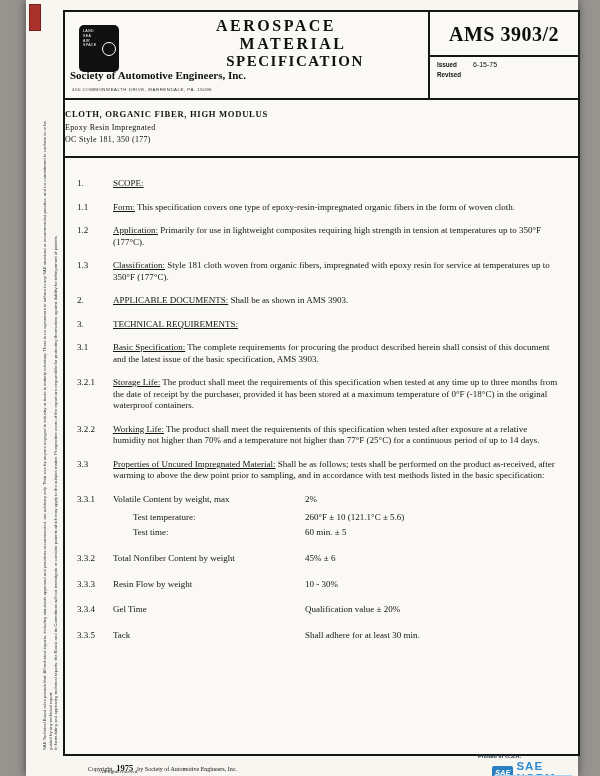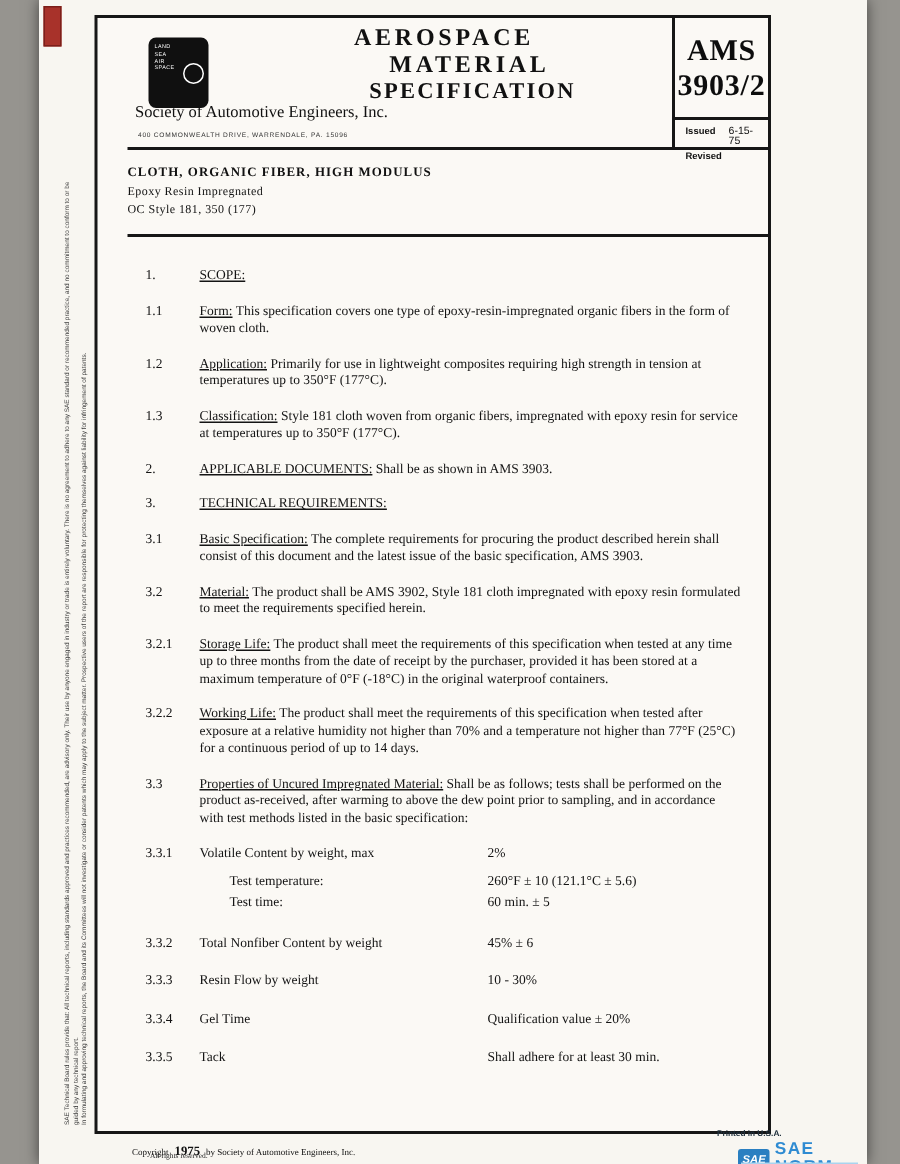--- a/index.html
+++ b/index.html
@@ -17,22 +17,22 @@
     position: absolute; left: 3px; top: 4px; width: 12px; height: 27px;
     background: #a8322a; border: 1px solid #7c1f1a;
   }
   .side-note {
     position: absolute; left: 16px; top: 750px; width: 642px;
     transform: rotate(-90deg); transform-origin: 0 0;
     font-family: "Liberation Sans", sans-serif;
     font-size: 4.3px; line-height: 5.5px; color: #3c3c3c;
   }
   .frame {
-    position: absolute; left: 37px; top: 10px; width: 451px; height: 746px;
-    border: 2px solid #161616; background: #fbf9f5; padding-left: 20px;
+    position: absolute; left: 37px; top: 10px; width: 517px; height: 746px;
+    border: 2px solid #161616; background: #fbf9f5;
   }
   .header { display: flex; height: 88px; border-bottom: 2px solid #161616; }
   .header-left { position: relative; width: 363px; }
   .sae-logo {
     position: absolute; left: 14px; top: 13px; width: 40px; height: 47px;
     background: #101010; border-radius: 5px; padding: 4px 4px;
   }
   .emblem-word {
     display: block; color: #fff; font-family: "Liberation Sans", sans-serif;
     font-size: 3.6px; line-height: 4.8px; letter-spacing: 0.3px;
@@ -42,21 +42,21 @@
     border: 1.5px solid #fff; border-radius: 50%;
   }
   .big-title {
     position: absolute; left: 62px; top: 5px; width: 298px;
     text-align: center; font-weight: bold; color: #111;
   }
   .bt1 { font-size: 16px; letter-spacing: 2.5px; line-height: 18px; }
   .bt2 { font-size: 16px; letter-spacing: 2.5px; line-height: 18px; margin-left: 34px; }
   .bt3 { font-size: 15px; letter-spacing: 1.5px; line-height: 17px; margin-left: 38px; }
   .org-name {
-    position: absolute; left: 5px; top: 57px; font-size: 11px; font-weight: normal;
+    position: absolute; left: 5px; top: 57px; font-size: 11px; font-weight: bold;
     color: #111; white-space: nowrap;
   }
   .org-addr {
     position: absolute; left: 7px; top: 75px; font-family: "Liberation Sans", sans-serif;
     font-size: 4.4px; letter-spacing: 0.5px; color: #333; white-space: nowrap;
   }
   .header-right { flex: 1; border-left: 2px solid #161616; display: flex; flex-direction: column; }
   .spec-num {
     text-align: center; font-size: 20px; font-weight: bold; letter-spacing: 0.5px;
     padding: 11px 0 9px; border-bottom: 2px solid #161616; color: #0d0d0d;
@@ -156,21 +156,20 @@
       <p class="para"><span class="num">1.2</span><span class="plabel">Application:</span> <span>Primarily for use in lightweight composites requiring high strength in tension at temperatures up to 350°F (177°C).</span></p>
 
       <p class="para"><span class="num">1.3</span><span class="plabel">Classification:</span> <span>Style 181 cloth woven from organic fibers, impregnated with epoxy resin for service at temperatures up to 350°F (177°C).</span></p>
 
       <p class="para"><span class="num">2.</span><span class="plabel">APPLICABLE DOCUMENTS:</span> <span>Shall be as shown in AMS 3903.</span></p>
 
       <p class="para"><span class="num">3.</span><span class="plabel">TECHNICAL REQUIREMENTS:</span> <span></span></p>
 
       <p class="para"><span class="num">3.1</span><span class="plabel">Basic Specification:</span> <span>The complete requirements for procuring the product described herein shall consist of this document and the latest issue of the basic specification, AMS 3903.</span></p>
 
-      <p class="para"><span class="num">3.2</span><span class="plabel">Material:</span> <span>The product shall be AMS 3902, Style 181 cloth impregnated with epoxy resin formulated to meet the requirements specified herein.</span></p>
 
       <p class="para"><span class="num">3.2.1</span><span class="plabel">Storage Life:</span> <span>The product shall meet the requirements of this specification when tested at any time up to three months from the date of receipt by the purchaser, provided it has been stored at a maximum temperature of 0°F (-18°C) in the original waterproof containers.</span></p>
 
       <p class="para"><span class="num">3.2.2</span><span class="plabel">Working Life:</span> <span>The product shall meet the requirements of this specification when tested after exposure at a relative humidity not higher than 70% and a temperature not higher than 77°F (25°C) for a continuous period of up to 14 days.</span></p>
 
       <p class="para"><span class="num">3.3</span><span class="plabel">Properties of Uncured Impregnated Material:</span> <span>Shall be as follows; tests shall be performed on the product as-received, after warming to above the dew point prior to sampling, and in accordance with test methods listed in the basic specification:</span></p>
 
       <div class="prop tight">
         <span class="num">3.3.1</span>
         <span>Volatile Content by weight, max</span>

